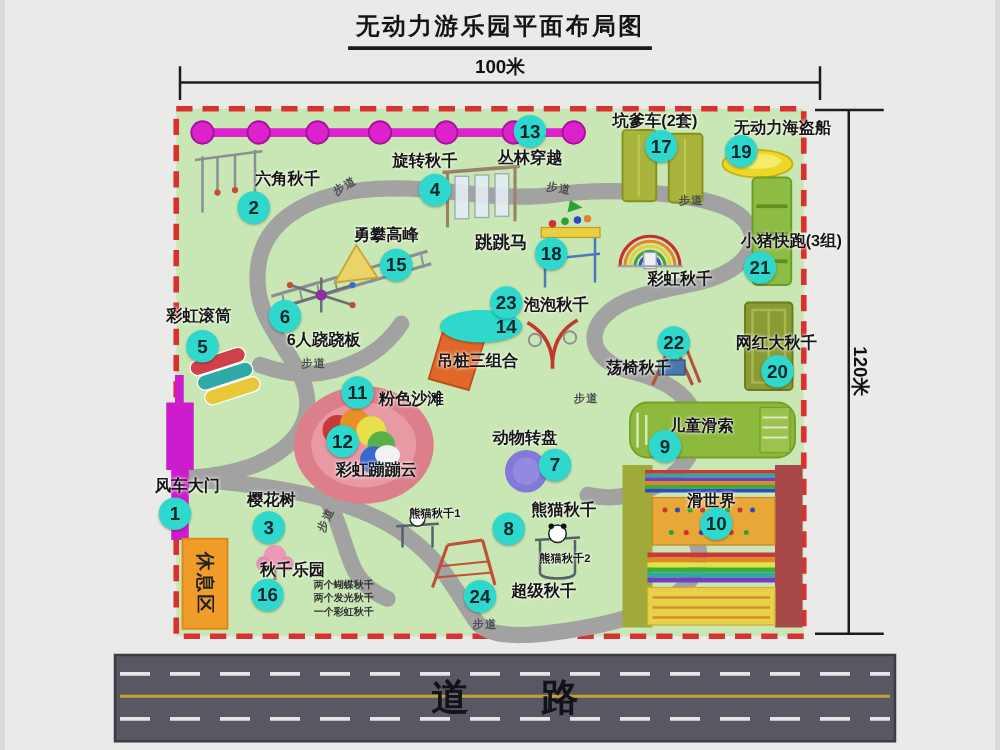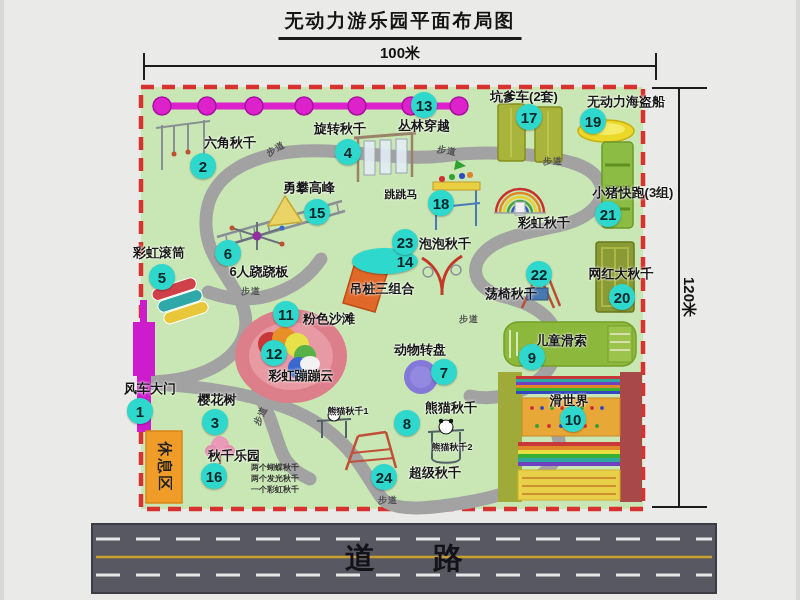--- a/index.html
+++ b/index.html
@@ -345,21 +345,21 @@
       <div class="maplabel" style="left: 420px; top: 126px; font-size: 13px;">丛林穿越</div>
       <div class="badge" style="left: 348px; top: 248px; padding-left: 40px;">14</div>
       <div class="maplabel" style="left: 378px; top: 289px; font-size: 13px;">吊桩三组合</div>
       <div class="badge" style="left: 300px; top: 199px;">15</div>
       <div class="maplabel" style="left: 305px; top: 188px; font-size: 13px;">勇攀高峰</div>
       <div class="badge" style="left: 197px; top: 463px;">16</div>
       <div class="maplabel" style="left: 230px; top: 456px; font-size: 13px;">秋千乐园</div>
       <div class="badge" style="left: 512px; top: 104px;">17</div>
       <div class="maplabel" style="left: 520px; top: 97px; font-size: 13px;">坑爹车(2套)</div>
       <div class="badge" style="left: 424px; top: 190px;">18</div>
-      <div class="maplabel" style="left: 397px; top: 194px; font-size: 11px;">跳跳马</div>
+      <div class="maplabel" style="left: 397px; top: 194px; font-size: 14px;">跳跳马</div>
       <div class="badge" style="left: 576px; top: 108px;">19</div>
       <div class="maplabel" style="left: 622px; top: 102px; font-size: 13px;">无动力海盗船</div>
       <div class="badge" style="left: 605px; top: 284px;">20</div>
       <div class="maplabel" style="left: 617px; top: 274px; font-size: 13px;">网红大秋千</div>
       <div class="badge" style="left: 591px; top: 201px;">21</div>
       <div class="maplabel" style="left: 629px; top: 193px; font-size: 13px;">小猪快跑(3组)</div>
       <div class="badge" style="left: 522px; top: 261px;">22</div>
       <div class="maplabel" style="left: 507px; top: 294px; font-size: 13px;">荡椅秋千</div>
       <div class="badge" style="left: 388px; top: 229px;">23</div>
       <div class="maplabel" style="left: 441px; top: 226px; font-size: 13px; margin-top: 18px;">泡泡秋千</div>

